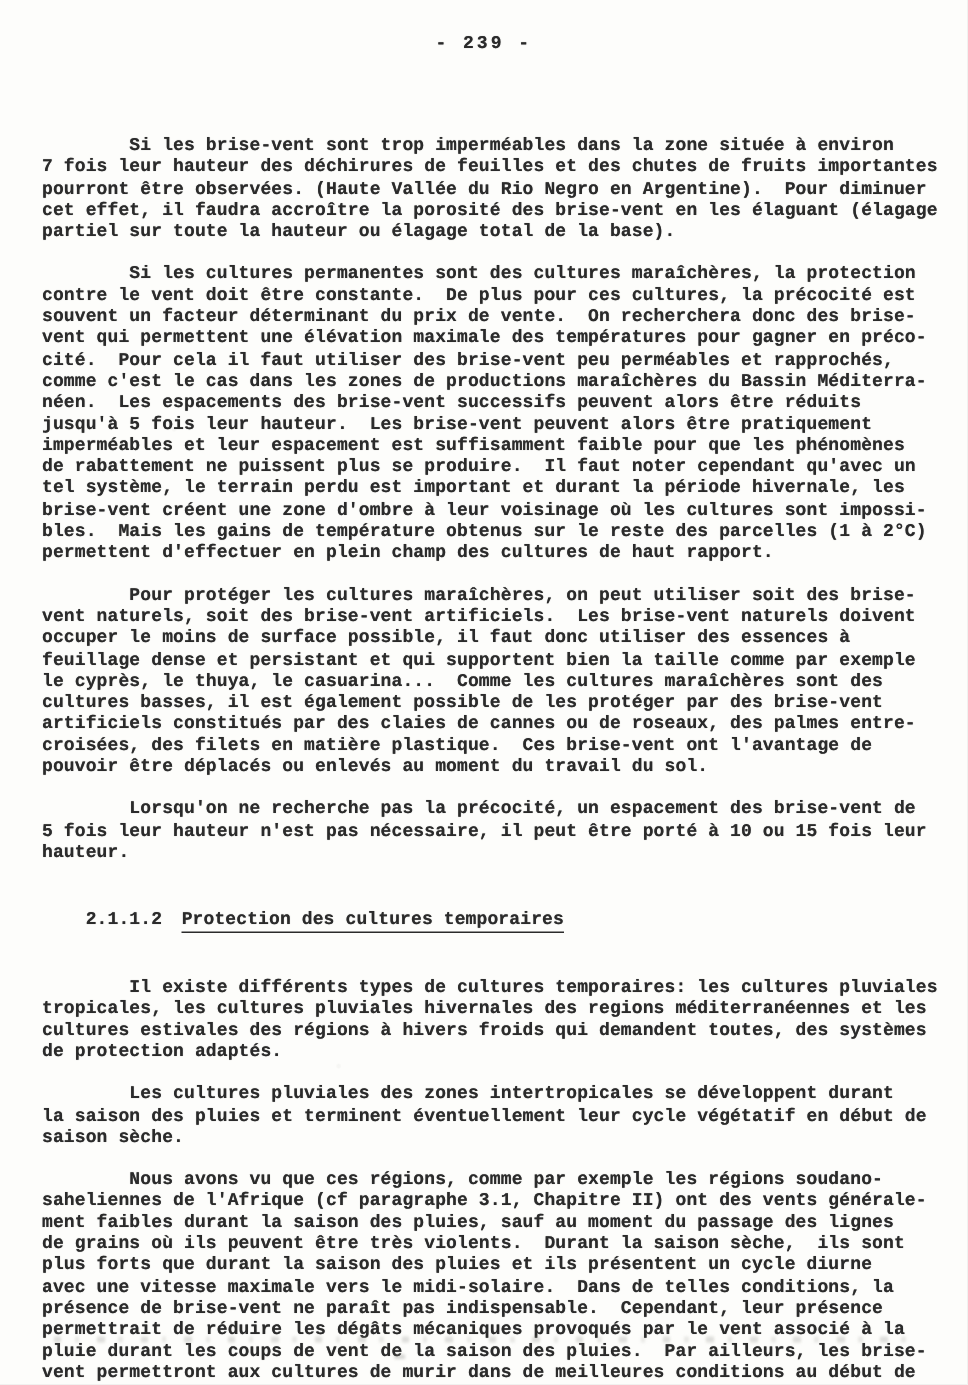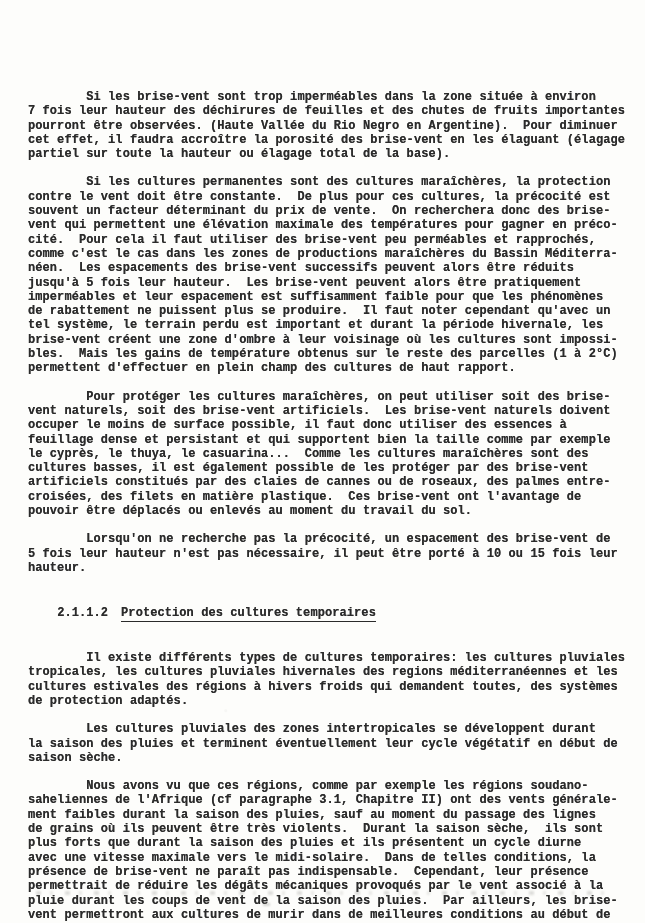--- a/index.html
+++ b/index.html
@@ -80,20 +80,21 @@
     background: rgba(140,140,135,0.35);
     filter: blur(1px);
     pointer-events: none;
   }
 </style>
 </head>
 <body>
 
 <div class="sheet">
 
+  <div class="pagenum">- 239 -</div>
 
   <div class="para">        Si les brise-vent sont trop imperméables dans la zone située à environ
 7 fois leur hauteur des déchirures de feuilles et des chutes de fruits importantes
 pourront être observées. (Haute Vallée du Rio Negro en Argentine).  Pour diminuer
 cet effet, il faudra accroître la porosité des brise-vent en les élaguant (élagage
 partiel sur toute la hauteur ou élagage total de la base).</div>
 
   <div class="para">        Si les cultures permanentes sont des cultures maraîchères, la protection
 contre le vent doit être constante.  De plus pour ces cultures, la précocité est
 souvent un facteur déterminant du prix de vente.  On recherchera donc des brise-

